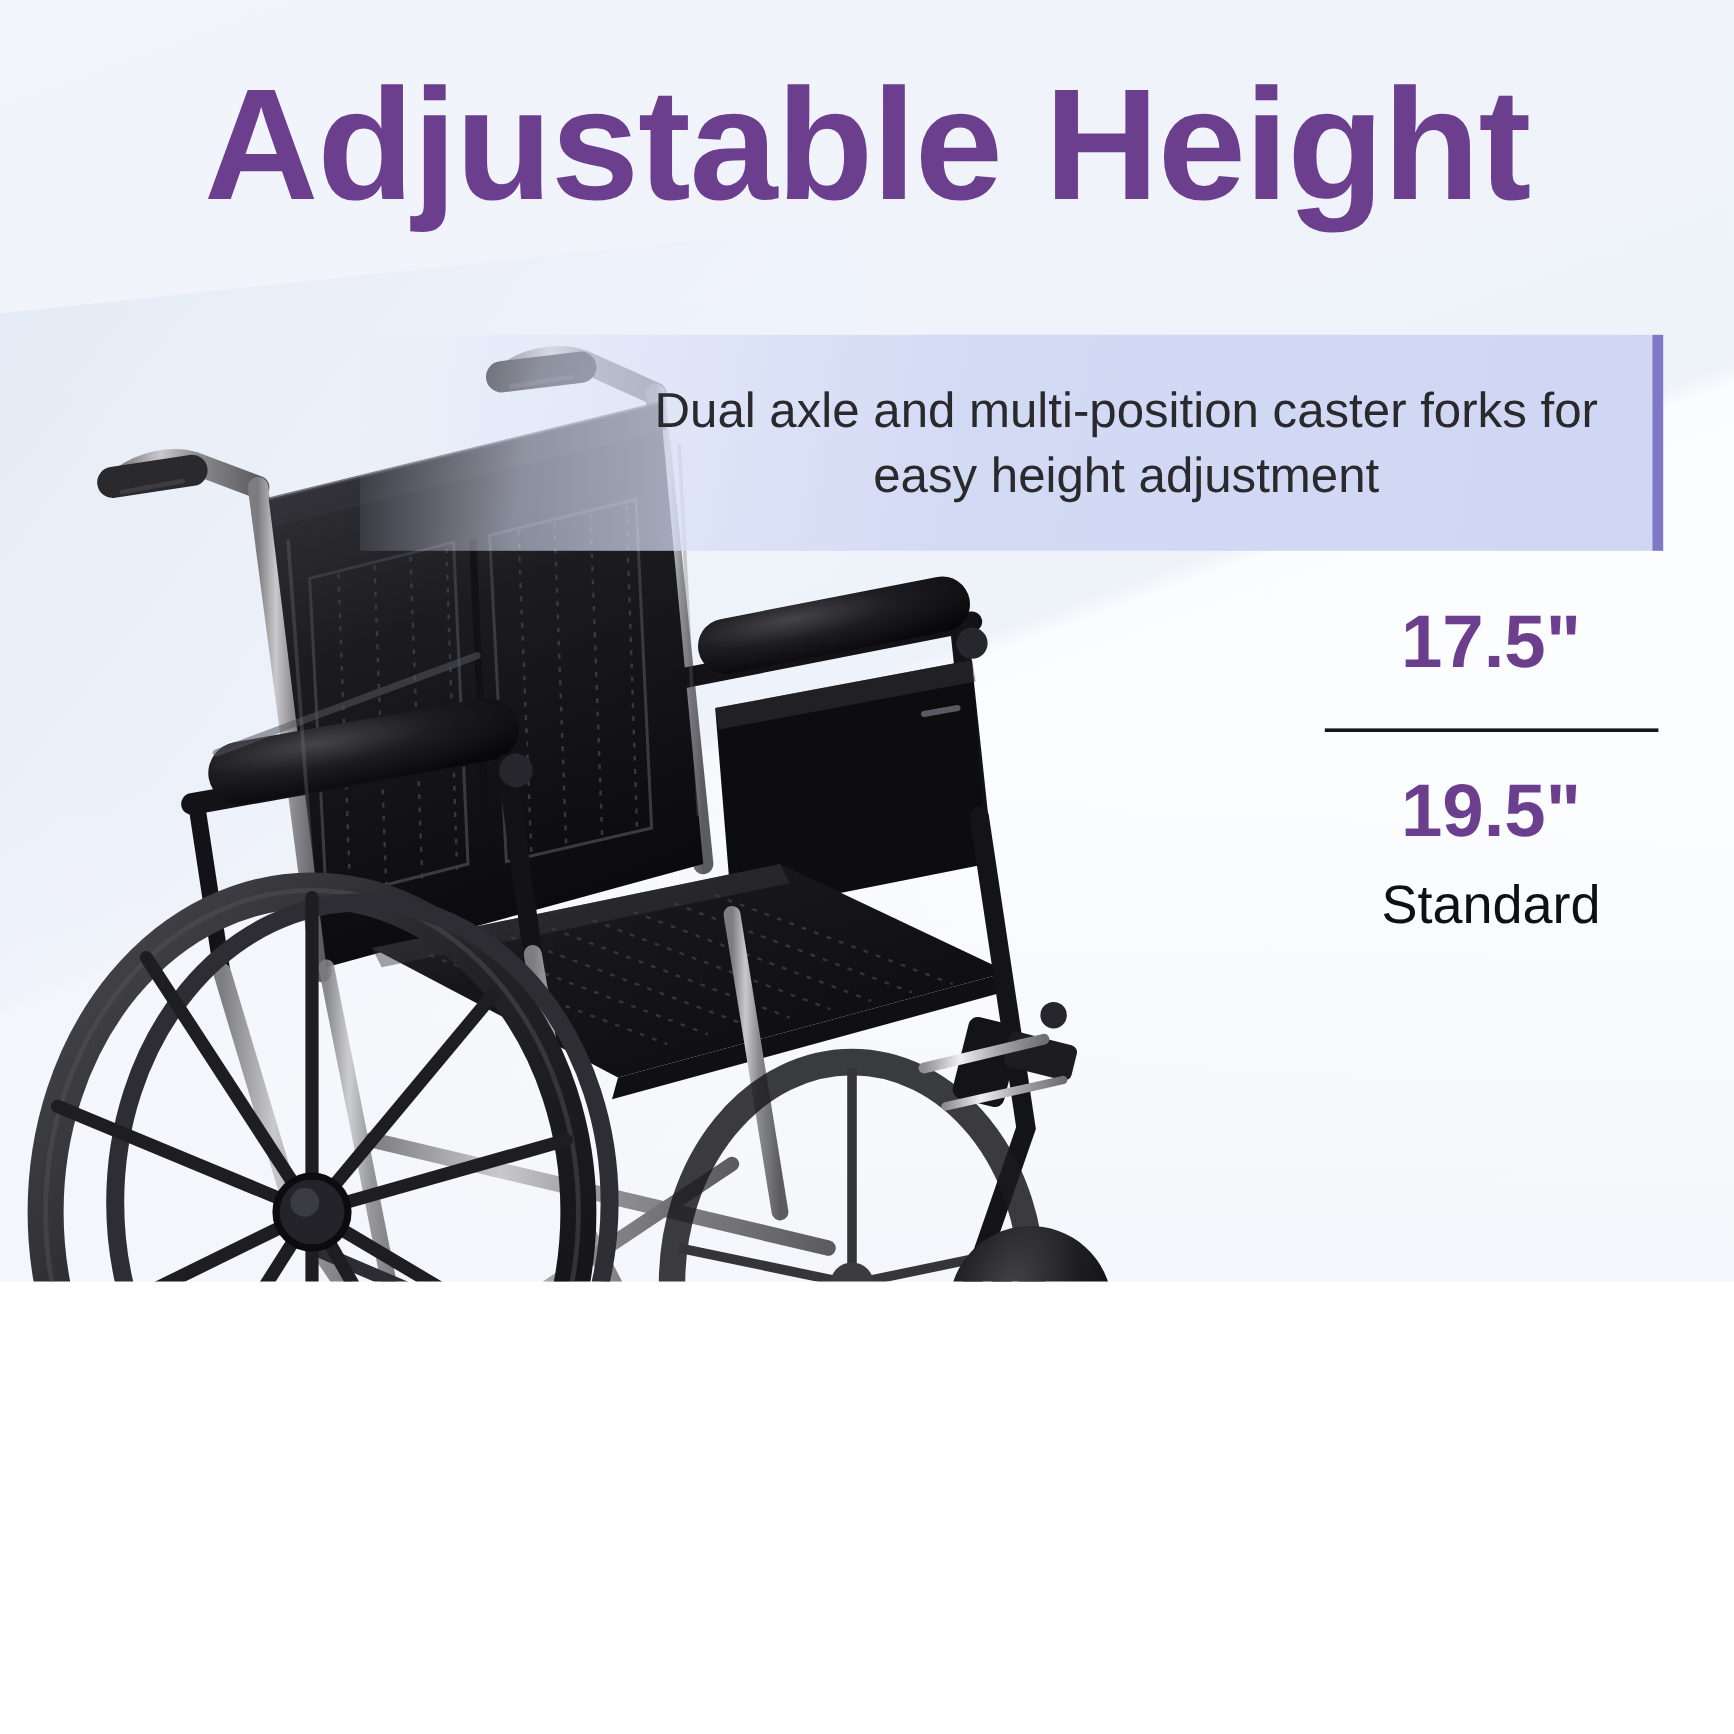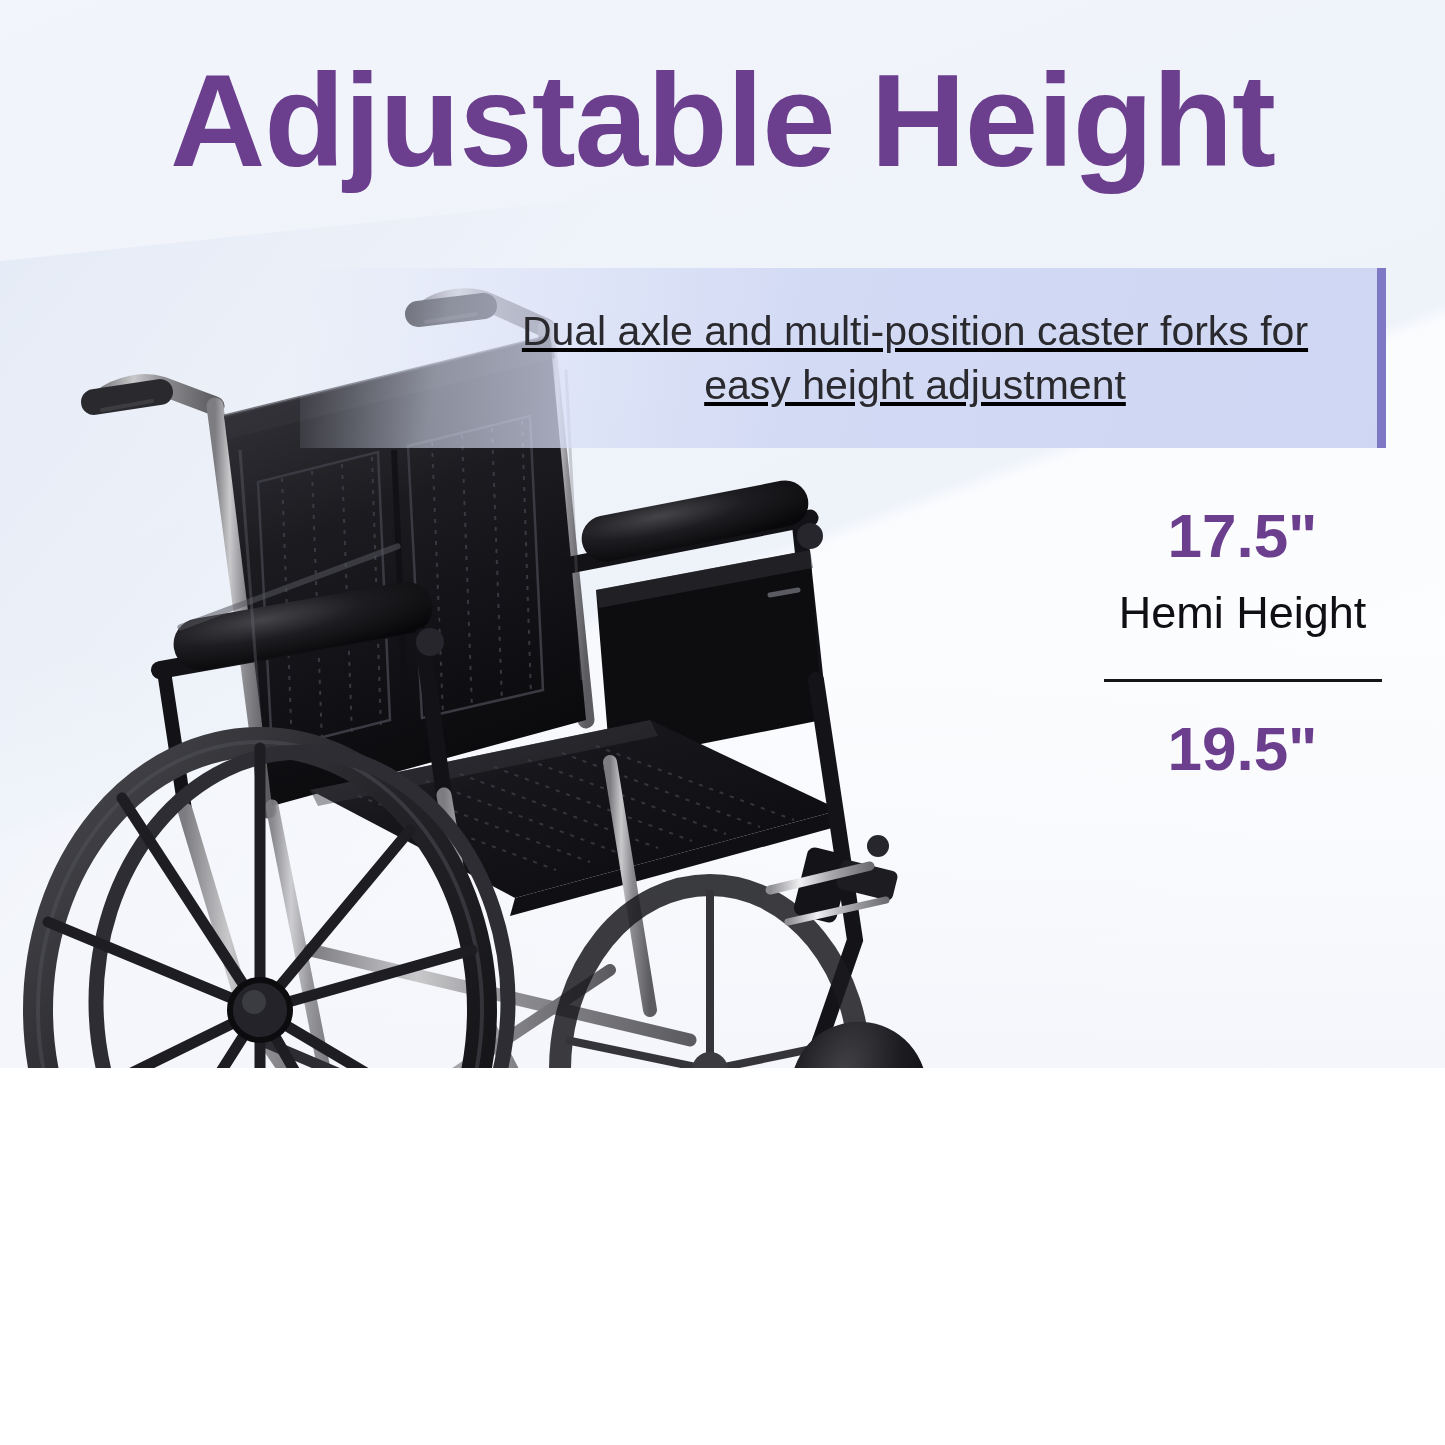--- a/index.html
+++ b/index.html
@@ -34,25 +34,25 @@
     text-align:center;
     font-size:132px;line-height:1.05;
     font-weight:700;
     letter-spacing:-1px;
     color:#6B3E8E;
     white-space:nowrap;
   }
 
   
   .subbar{
-    position:absolute;left:300px;top:268px;width:1086px;height:180px;
+    position:absolute;left:300px;top:279px;width:1086px;height:180px;
     background:linear-gradient(100deg,rgba(235,239,251,0) 0%,rgba(223,229,249,.55) 14%,#d3daf4 46%,#ced6f3 100%);
     border-right:9px solid #7f78c4;
     box-sizing:border-box;
-    display:flex;align-items:center;justify-content:flex-start;text-decoration:underline;
+    display:flex;align-items:center;justify-content:center;
   }
   .subbar-text{
     width:830px;margin-left:200px;
     text-align:center;
     color:#2a2a2e;
     font-size:41px;line-height:1.32;
     font-weight:400;
   }
 
   
@@ -314,28 +314,28 @@
   <div class="title">Adjustable Height</div>
 
   <div class="subbar">
     <div class="subbar-text">Dual axle and multi-position caster forks for easy height adjustment</div>
   </div>
 
   <div class="specs">
 
     <div>
       <div class="spec-val">17.5"</div>
-      <div class="spec-lab">Hemi Height</div>
     </div>
 
     <div class="spec-div"></div>
 
     <div>
       <div class="spec-val">19.5"</div>
       <div class="spec-lab">
+        <div>Standard</div>
       </div>
     </div>
   </div>
 
   <div class="logo">
     <svg viewBox="0 0 300 92" width="300" height="92" xmlns="http://www.w3.org/2000/svg">
       <defs>
         <linearGradient id="lg" x1="0" y1="0" x2="0" y2="1">
           <stop offset="0%" stop-color="#8A4FA8"></stop>
           <stop offset="45%" stop-color="#5B3680"></stop>

